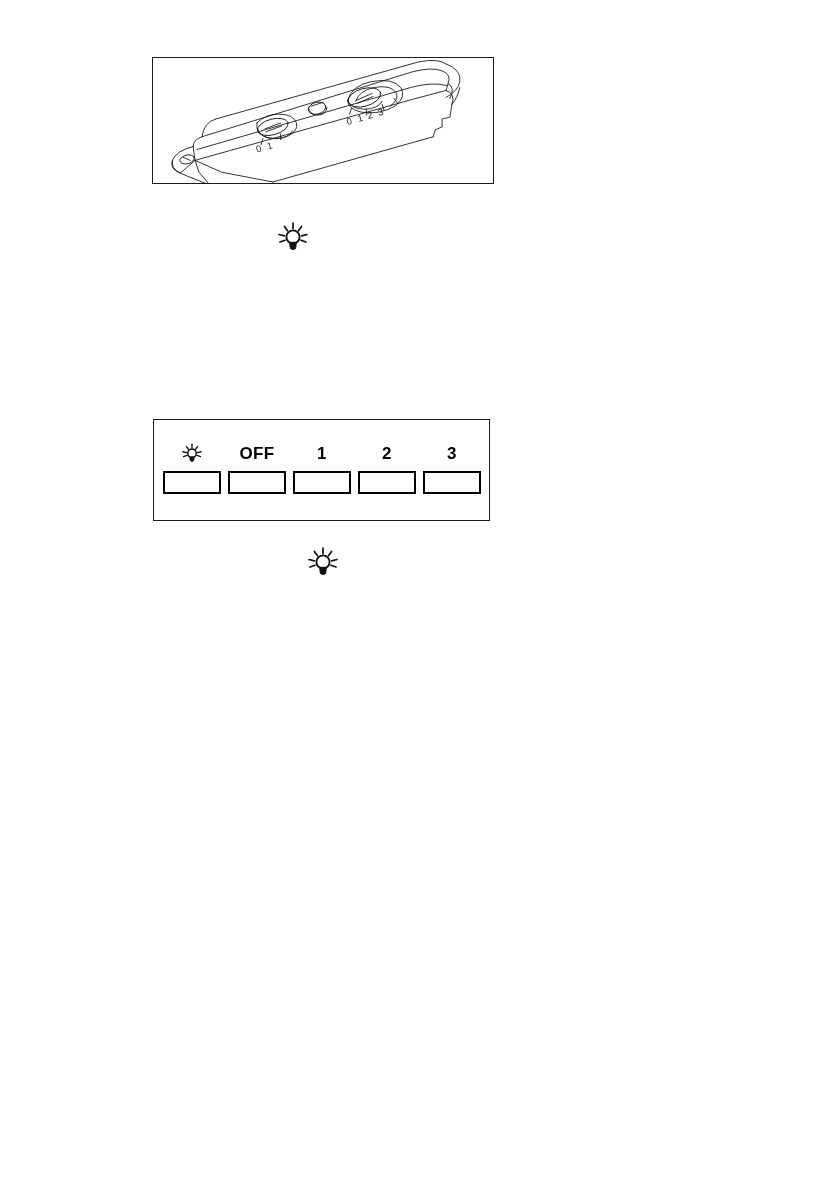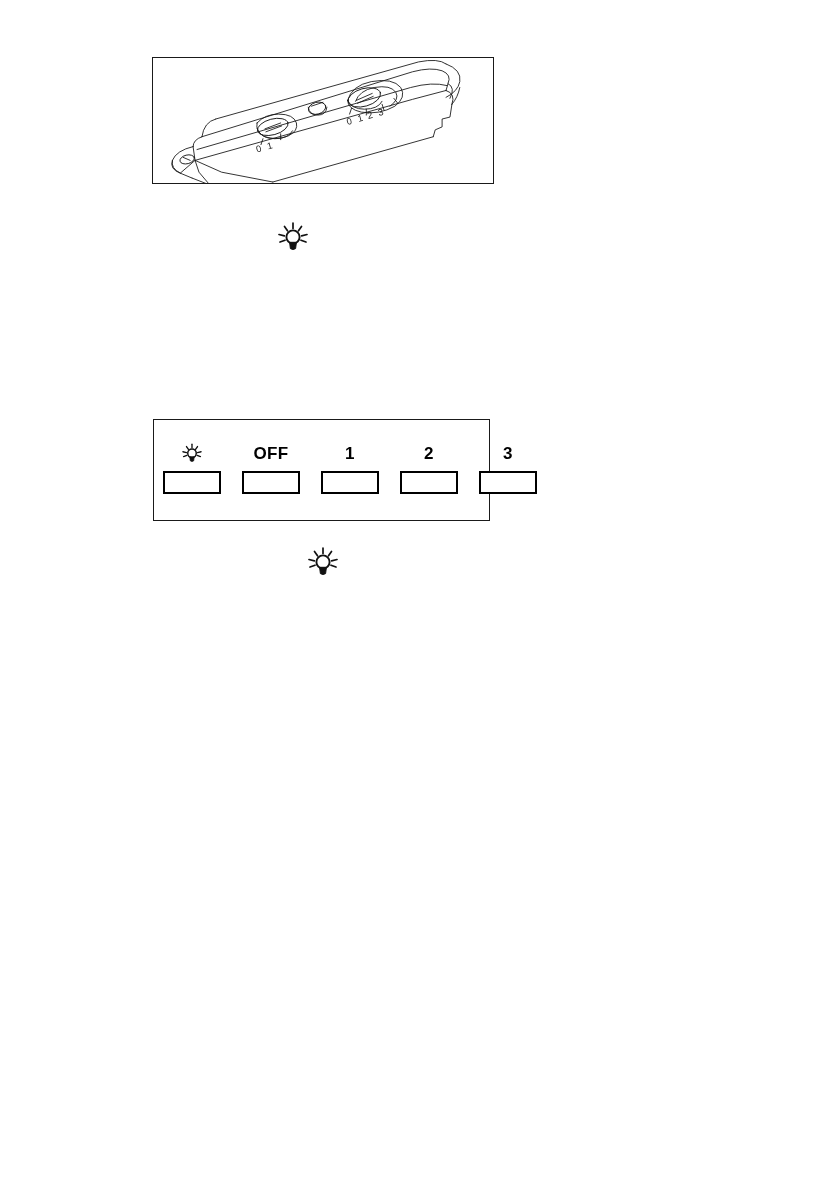--- a/index.html
+++ b/index.html
@@ -54,21 +54,21 @@
     box-sizing: border-box;
   }
   #panel-cells {
     position: absolute;
     left: 9px;
     top: 21px;
     right: 10px;
     display: flex;
     flex-direction: row;
     align-items: flex-start;
-    gap: 21px;
+    gap: 7px;
   }
   .panel-cell {
     width: 58px;
     display: flex;
     flex-direction: column;
     align-items: center;
   }
   .panel-cell-label {
     height: 26px;
     line-height: 26px;

